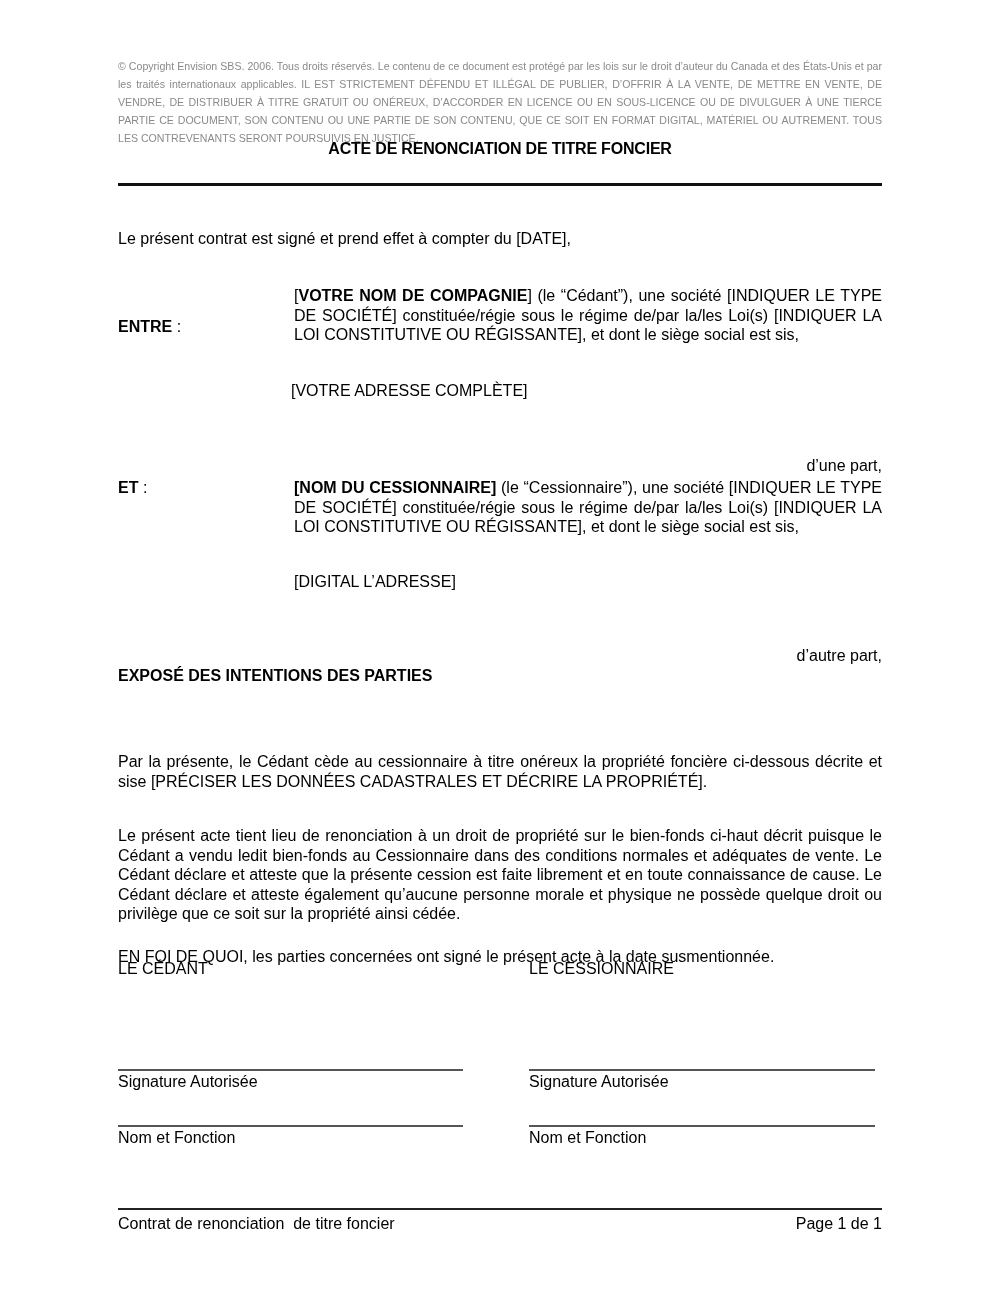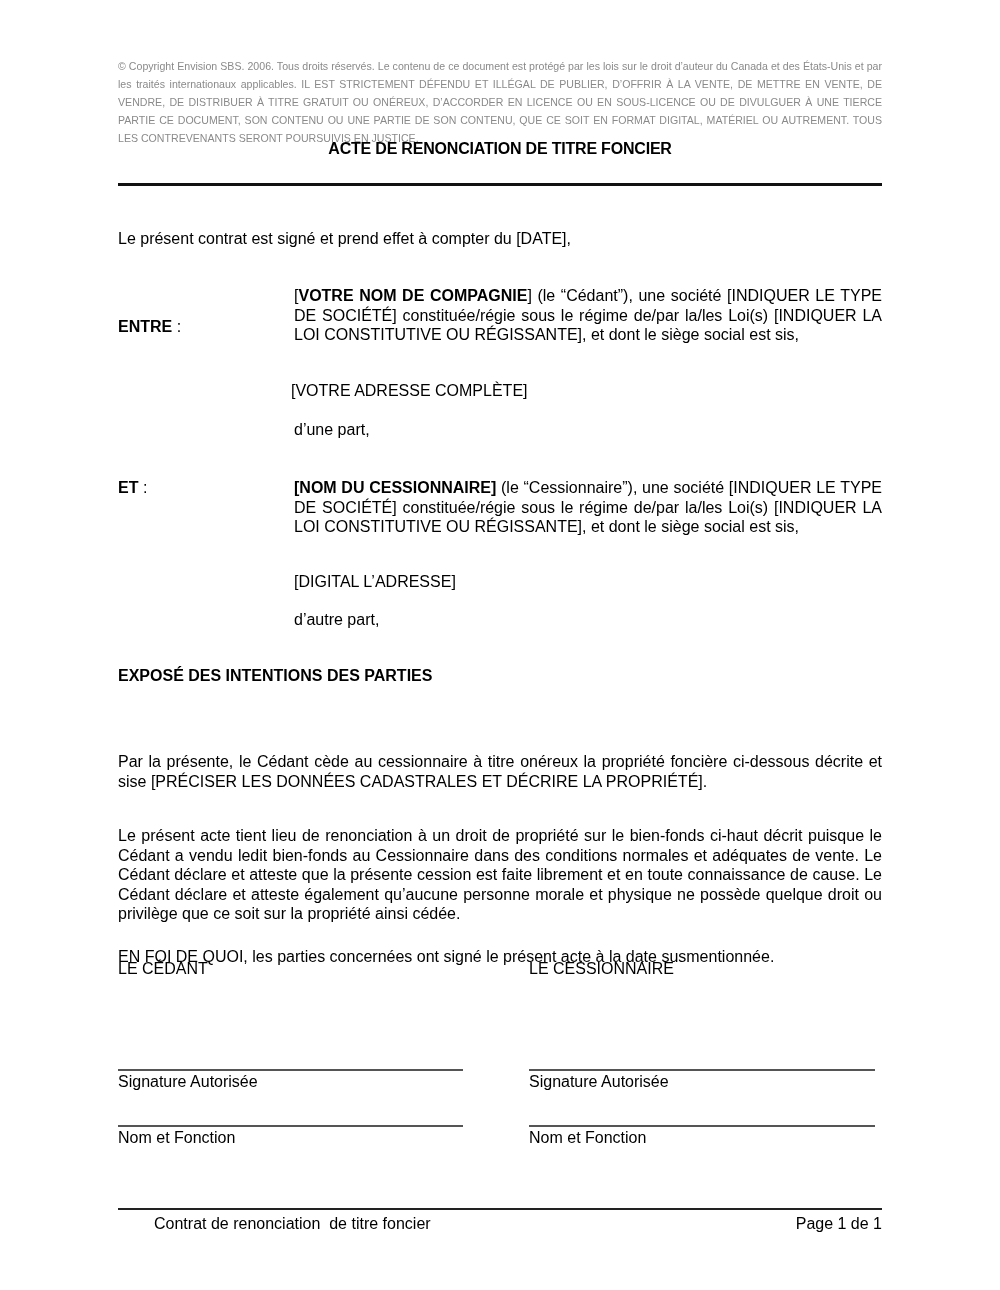--- a/index.html
+++ b/index.html
@@ -10,27 +10,27 @@
       color: #8a8a8a; text-align: justify; }
     .title { left: 118px; top: 140px; width: 764px; text-align: center; font-weight: bold;
       font-size: 16px; letter-spacing: -0.2px; }
     .title-rule { left: 118px; top: 183px; width: 764px; height: 3px; background: #111; }
     .body-text { font-size: 16px; line-height: 19.5px; }
     .intro { left: 118px; top: 229px; width: 764px; }
     .party-label { left: 118px; font-weight: bold; }
     .party-label .colon { font-weight: normal; }
     .party-text { left: 294px; width: 588px; text-align: justify; }
     .party-text b { font-weight: bold; }
-    .right { left: 294px; width: 588px; text-align: left; }
+    .right { left: 294px; width: 588px; text-align: right; margin-top: 36px; }
     .heading { left: 118px; top: 666px; font-weight: bold; }
     .para { left: 118px; width: 764px; text-align: justify; margin-top: 48px; }
     .sig-title { top: 959px; }
     .sig-line { height: 2px; background: #555; width: 345px; }
     .footer-rule { left: 118px; top: 1208px; width: 764px; height: 2px; background: #222; }
-    .footer-left { left: 118px; top: 1214px; margin-left: 36px; }
+    .footer-left { left: 118px; top: 1214px; }
     .footer-right { right: 118px; top: 1214px; }
   </style>
 </head>
 <body>
 
 <div class="abs copyright">© Copyright Envision SBS. 2006. Tous droits réservés. Le contenu de ce document est protégé par les lois sur le droit d’auteur du Canada et des États-Unis et par les traités internationaux applicables. IL EST STRICTEMENT DÉFENDU ET ILLÉGAL DE PUBLIER, D’OFFRIR À LA VENTE, DE METTRE EN VENTE, DE VENDRE, DE DISTRIBUER À TITRE GRATUIT OU ONÉREUX, D’ACCORDER EN LICENCE OU EN SOUS-LICENCE OU DE DIVULGUER À UNE TIERCE PARTIE CE DOCUMENT, SON CONTENU OU UNE PARTIE DE SON CONTENU, QUE CE SOIT EN FORMAT DIGITAL, MATÉRIEL OU AUTREMENT. TOUS LES CONTREVENANTS SERONT POURSUIVIS EN JUSTICE.</div>
 
 <div class="abs title">ACTE DE RENONCIATION DE TITRE FONCIER</div>
 <div class="abs title-rule"></div>
 

